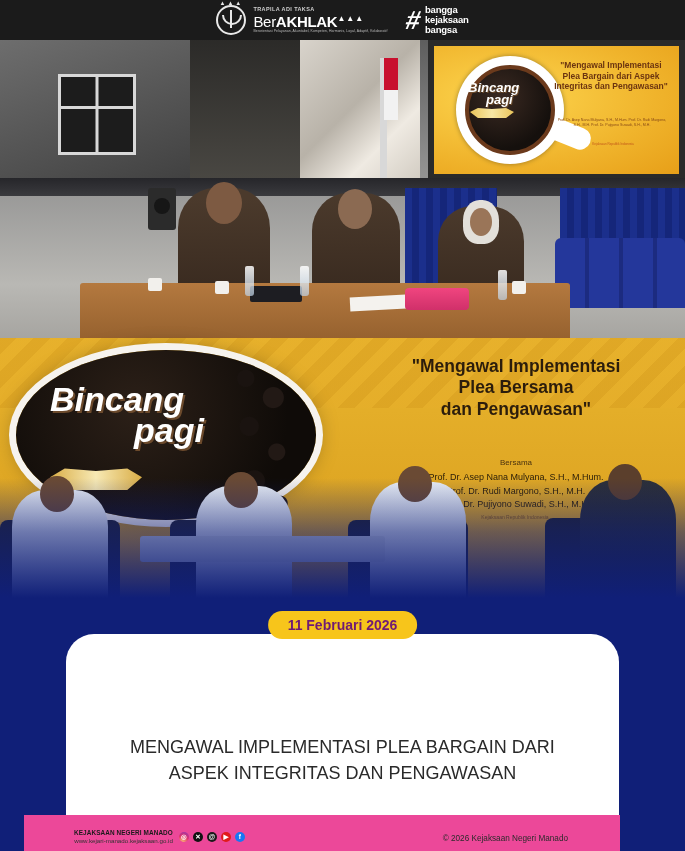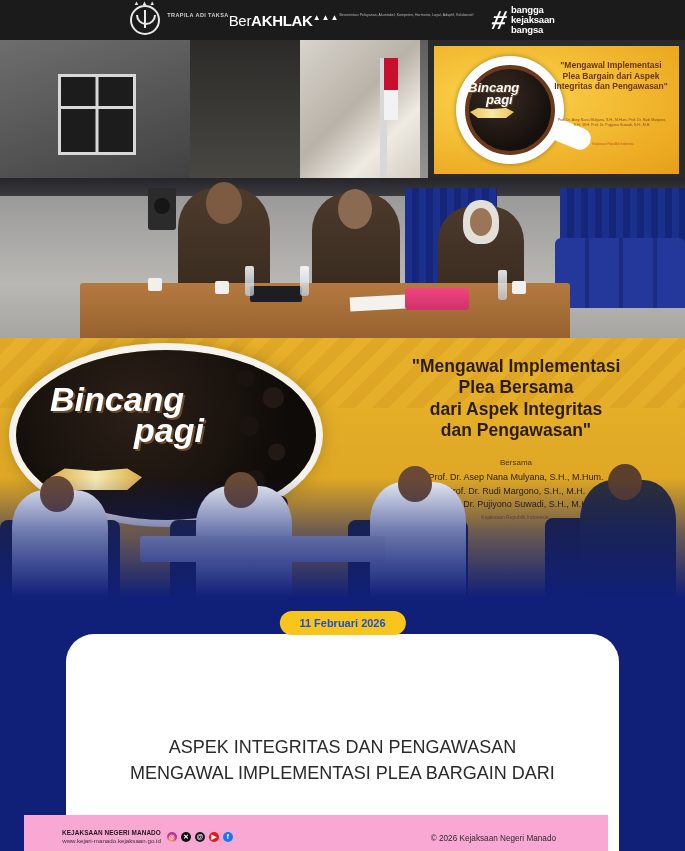--- a/index.html
+++ b/index.html
@@ -12,21 +12,21 @@
   #poster{position:absolute;inset:0;width:685px;height:851px;background:#101f78;overflow:hidden;}
 
   
   .topbar{position:absolute;left:0;top:0;width:685px;height:40px;background:#1b1b1b;z-index:40;
           display:flex;align-items:center;justify-content:center;gap:10px;}
   .logo-group{display:flex;align-items:center;gap:7px;}
   .kejaksaan-seal{width:26px;height:26px;border-radius:50%;border:2px solid #e9e9e9;position:relative;flex:0 0 auto;}
   .kejaksaan-seal::before{content:"";position:absolute;left:50%;top:3px;width:2px;height:18px;background:#e9e9e9;transform:translateX(-50%);}
   .kejaksaan-seal::after{content:"";position:absolute;left:4px;top:8px;width:16px;height:8px;border:2px solid #e9e9e9;border-top:none;border-radius:0 0 10px 10px;}
   .seal-stars{position:absolute;left:-2px;top:-7px;width:30px;text-align:center;color:#e8e8e8;font-size:6px;letter-spacing:2px;}
-  .berakhlak{display:flex;flex-direction:row;justify-content:center;line-height:1;}
+  .berakhlak{display:flex;flex-direction:column;justify-content:center;line-height:1;}
   .berakhlak .tri{font-size:5.5px;color:#cfcfcf;letter-spacing:.4px;font-weight:bold;margin-bottom:1px;}
   .berakhlak .main{font-size:15px;font-weight:bold;color:#ffffff;letter-spacing:-.3px;}
   .berakhlak .main .ber{font-weight:normal;}
   .berakhlak .sub{font-size:3.4px;color:#bdbdbd;margin-top:1px;letter-spacing:.1px;}
   .ak-arrows{position:relative;display:inline-block;color:#fff;font-size:8px;letter-spacing:1px;vertical-align:super;}
   .bangga{display:flex;align-items:center;gap:5px;margin-left:8px;}
   .bangga-mark{font-size:26px;font-weight:bold;color:#fff;transform:skewX(-12deg);line-height:.8;}
   .bangga-txt{line-height:1.05;color:#fff;font-size:9.5px;font-weight:bold;letter-spacing:-.2px;}
 
   
@@ -98,30 +98,30 @@
   
   .aud{position:absolute;bottom:0;left:0;width:685px;height:160px;}
   .aud .fig{position:absolute;bottom:0;border-radius:34% 34% 0 0;}
   .seat{position:absolute;bottom:0;background:#21222b;border-radius:8px 8px 0 0;}
   .ftable{position:absolute;left:140px;bottom:36px;width:245px;height:26px;background:#cfd6e0;border-radius:3px;}
 
   .photo-fade{position:absolute;left:0;bottom:0;width:685px;height:120px;background:linear-gradient(180deg,rgba(16,31,120,0) 0%,rgba(16,31,120,.55) 45%,rgba(16,31,120,1) 100%);z-index:30;}
 
   
   .date-badge{position:absolute;left:50%;top:611px;transform:translateX(-50%);
-    background:#f7c51b;color:#1d4ed8;font-size:11px;font-weight:600;
+    background:#f7c51b;color:#701a75;font-size:14px;font-weight:600;
     padding:6px 20px;border-radius:14px;z-index:60;white-space:nowrap;}
 
   
   .card{position:absolute;left:66px;top:634px;width:553px;height:217px;background:#fff;border-radius:28px 28px 0 0;z-index:50;}
   .card-title{position:absolute;left:0;top:45px;width:553px;text-align:center;font-size:37px;font-weight:bold;color:#141414;letter-spacing:.5px;}
   .card-sub{position:absolute;left:26px;top:100px;width:501px;text-align:center;font-size:18px;color:#2a2a2a;line-height:1.45;}
 
   
-  .footer{position:absolute;left:0;bottom:0;width:608px;height:36px;background:#f9a8d4;z-index:55;}
+  .footer{position:absolute;left:12px;bottom:0;width:608px;height:36px;background:#ec4899;z-index:55;}
   .f-left{position:absolute;left:62px;bottom:6px;display:flex;align-items:center;gap:6px;}
   .f-org{text-align:right;line-height:1.25;}
   .f-org .l1{font-size:6.4px;font-weight:bold;color:#1a1a1a;letter-spacing:.1px;}
   .f-org .l2{font-size:6.2px;color:#333;}
   .socials{display:flex;align-items:center;gap:4px;}
   .sic{width:10px;height:10px;border-radius:50%;display:inline-block;position:relative;}
   .sic.ig{background:radial-gradient(circle at 30% 110%,#fdd375,#e1306c 55%,#8a3ab9);}
   .sic.x{background:#111;}
   .sic.th{background:#1a1a1a;}
   .sic.yt{background:#e01b1b;}
@@ -216,21 +216,20 @@
         <div class="bd-beans"></div>
         <div class="bd-txt">
           <span>Bincang</span>
           <span class="l2">pagi</span>
         </div>
         <div class="bd-wings"></div>
       </div>
       <div class="bd-theme">
         <div>"Mengawal Implementasi</div>
         <div>Plea Bersama</div>
-        <div>dari Aspek Integritas</div>
         <div>dan Pengawasan"</div>
       </div>
       <div class="bd-bersama">Bersama</div>
       <div class="bd-names">
         <div>Prof. Dr. Asep Nana Mulyana, S.H., M.Hum.</div>
         <div>Prof. Dr. Rudi Margono, S.H., M.H.</div>
         <div>Prof. Dr. Pujiyono Suwadi, S.H., M.H.</div>
       </div>
       <div class="bd-note">Kejaksaan Republik Indonesia</div>
     </div>
@@ -251,22 +250,22 @@
       <div class="ftable"></div>
     </div>
 
     <div class="photo-fade"></div>
   </div>
 
   <div class="date-badge">11 Februari 2026</div>
 
   <div class="card">
     <div class="card-sub">
+      <div>MENGAWAL IMPLEMENTASI PLEA BARGAIN DARI</div>
       <div>ASPEK INTEGRITAS DAN PENGAWASAN</div>
-      <div>MENGAWAL IMPLEMENTASI PLEA BARGAIN DARI</div>
     </div>
   </div>
 
   <div class="footer">
     <div class="f-left">
       <div class="f-org">
         <div class="l1">KEJAKSAAN NEGERI MANADO</div>
         <div class="l2">www.kejari-manado.kejaksaan.go.id</div>
       </div>
       <div class="socials">

